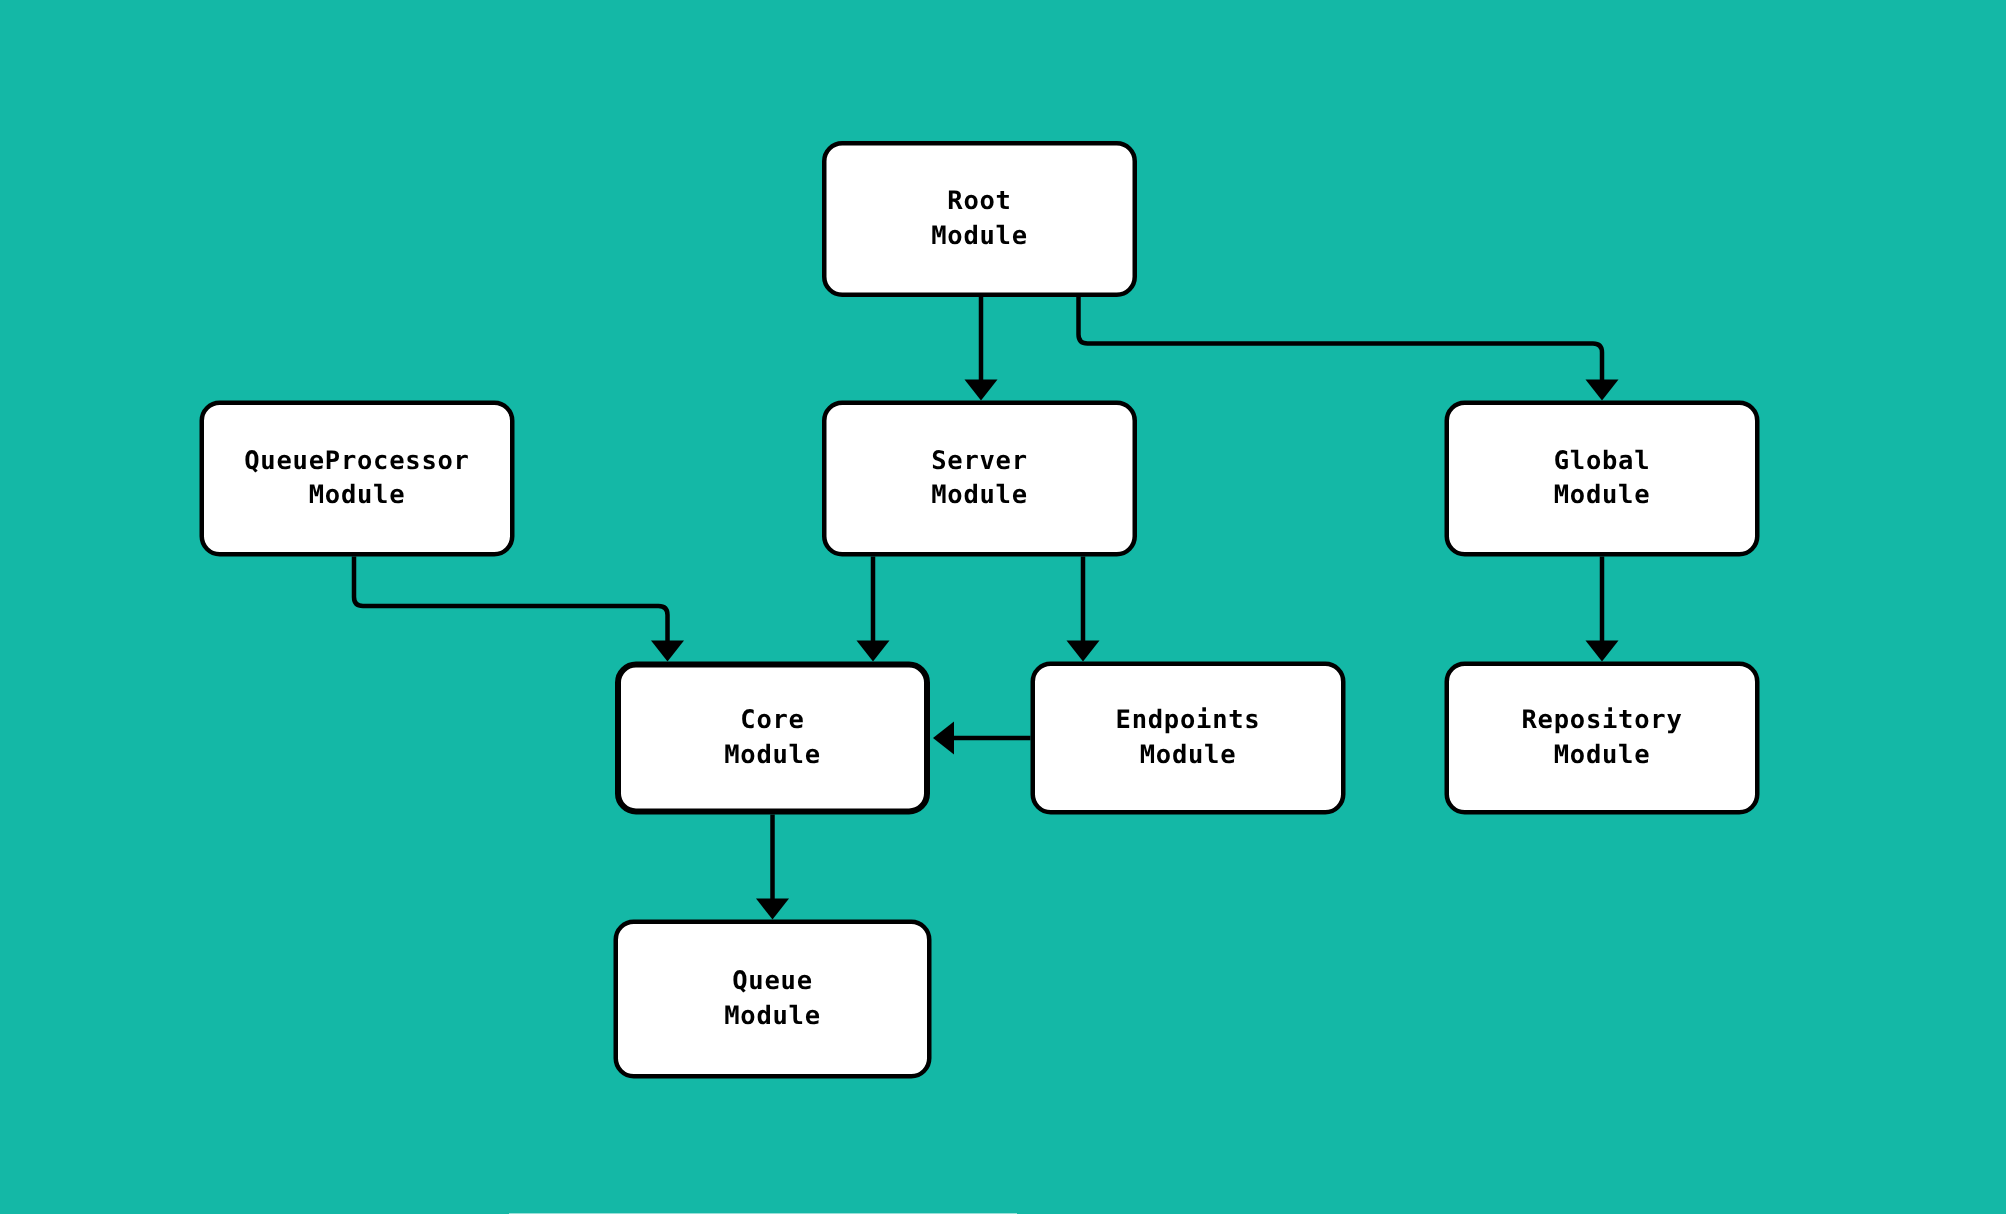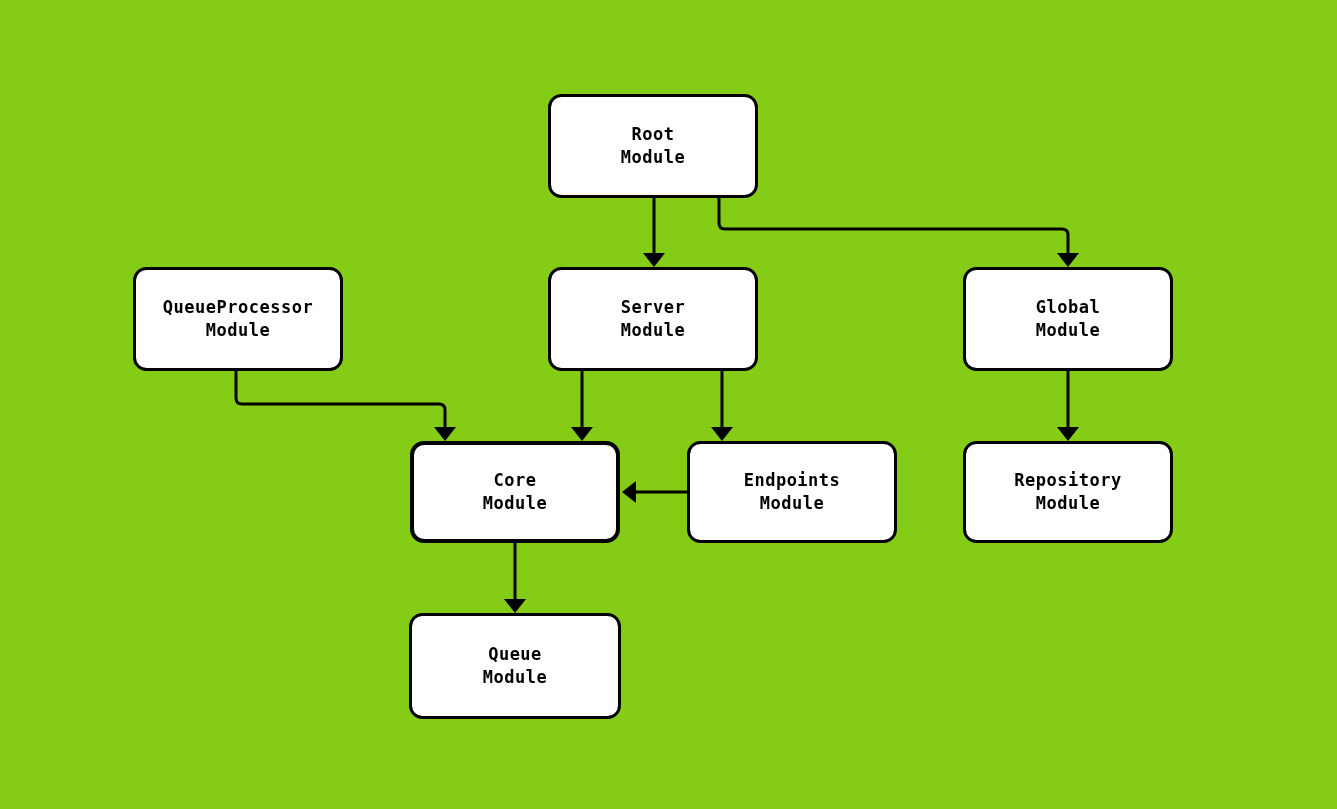--- a/index.html
+++ b/index.html
@@ -11,21 +11,21 @@
   body {
     width: 1337px;
     height: 809px;
     overflow: hidden;
     font-family: "DejaVu Sans Mono", "Liberation Mono", monospace;
   }
   #diagram-root {
     position: relative;
     width: 1337px;
     height: 809px;
-    background: #84cc16;
+    background: #14b8a6;
   }
   svg#diagram-canvas {
     display: block;
     width: 1337px;
     height: 809px;
   }
   .node-box {
     fill: #ffffff;
   }
   .node-label {

